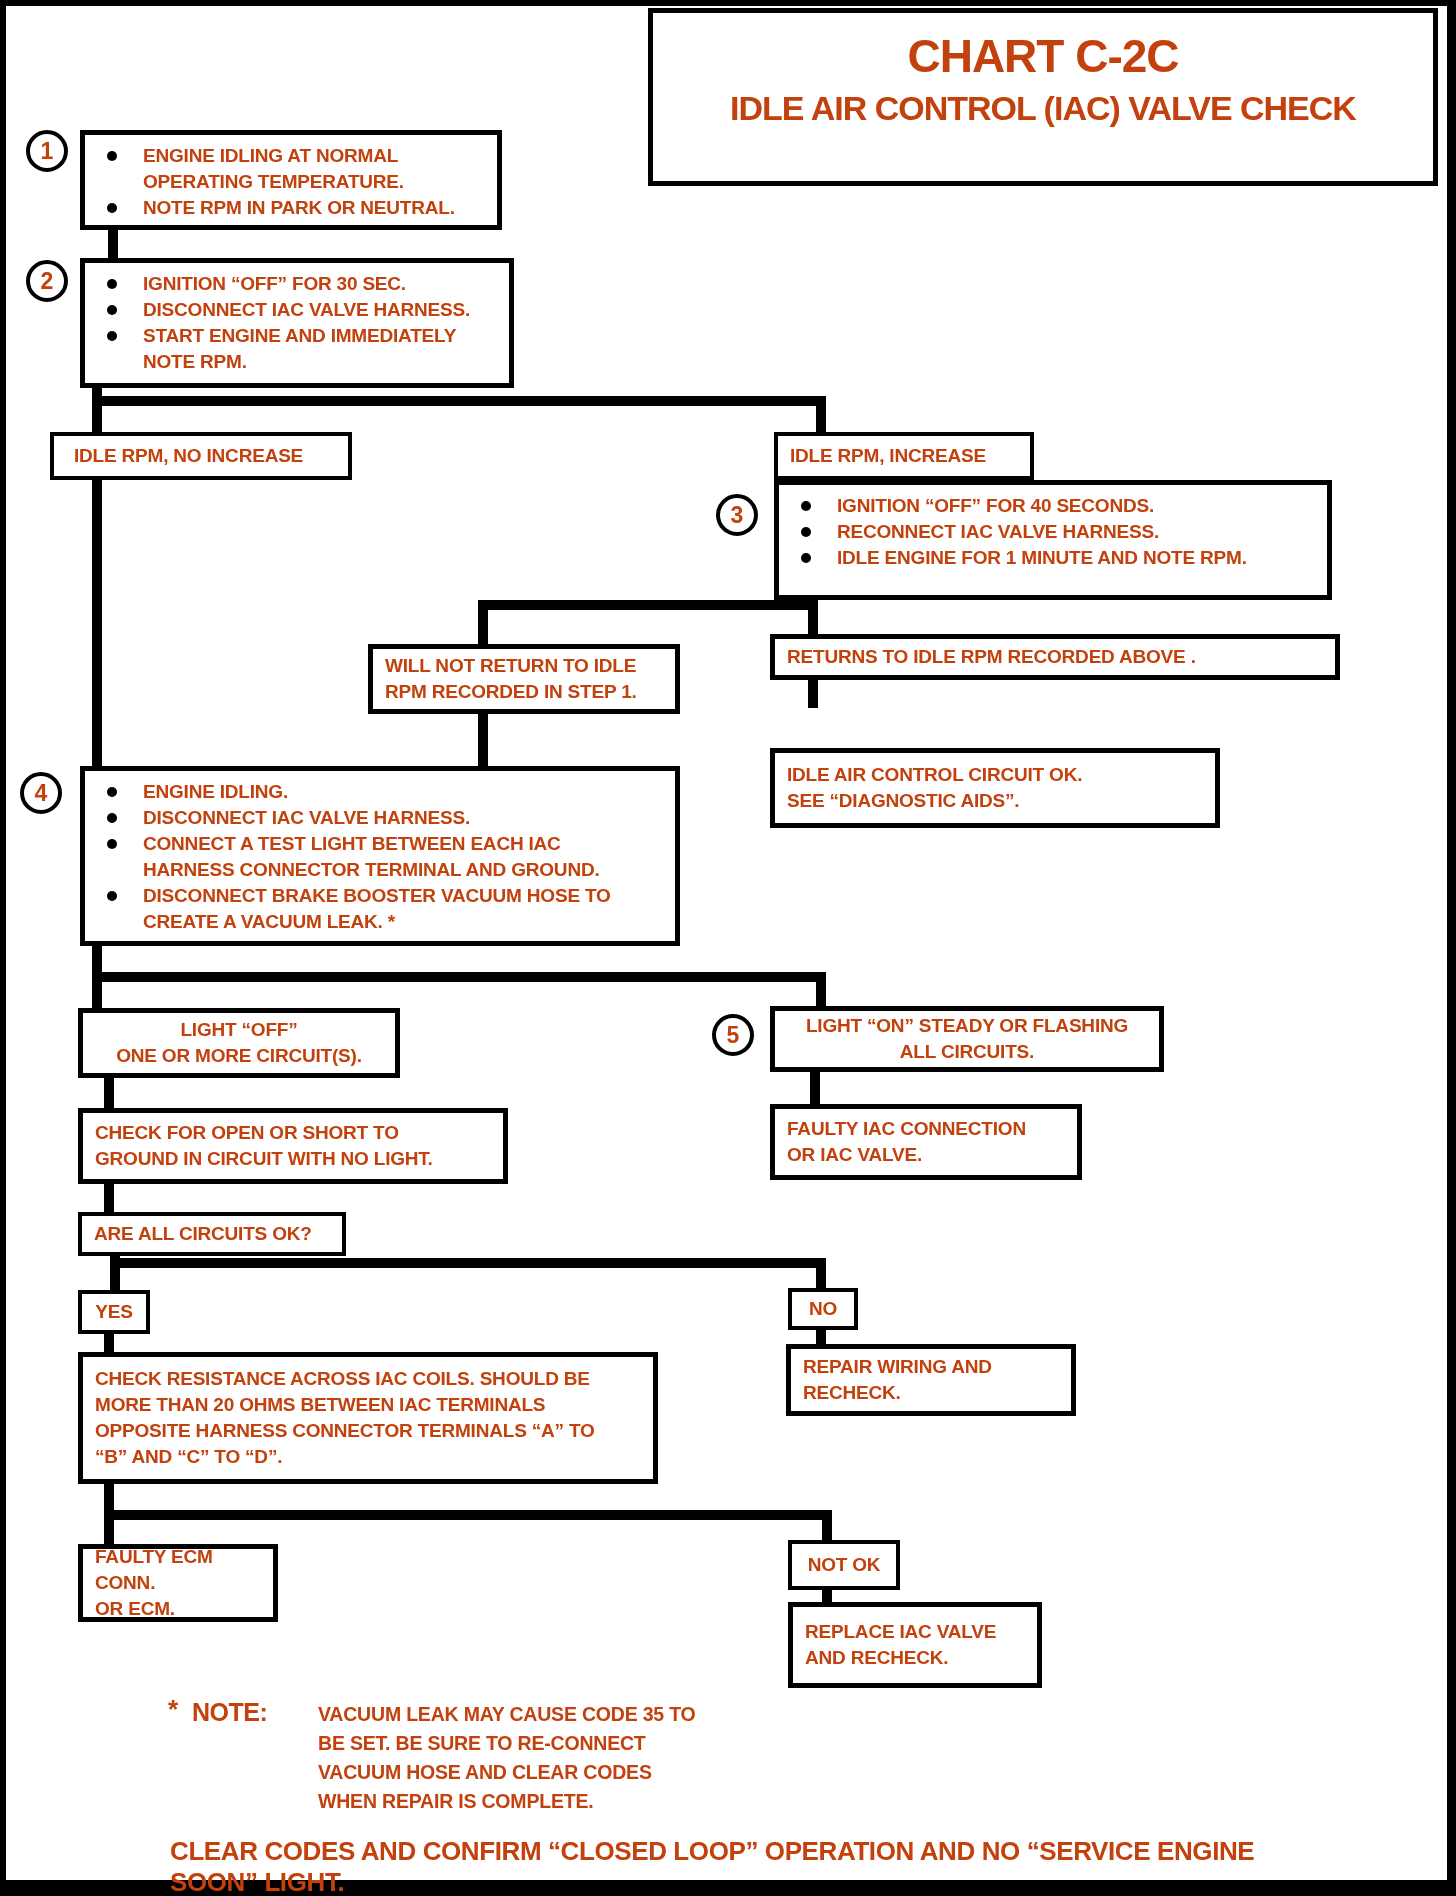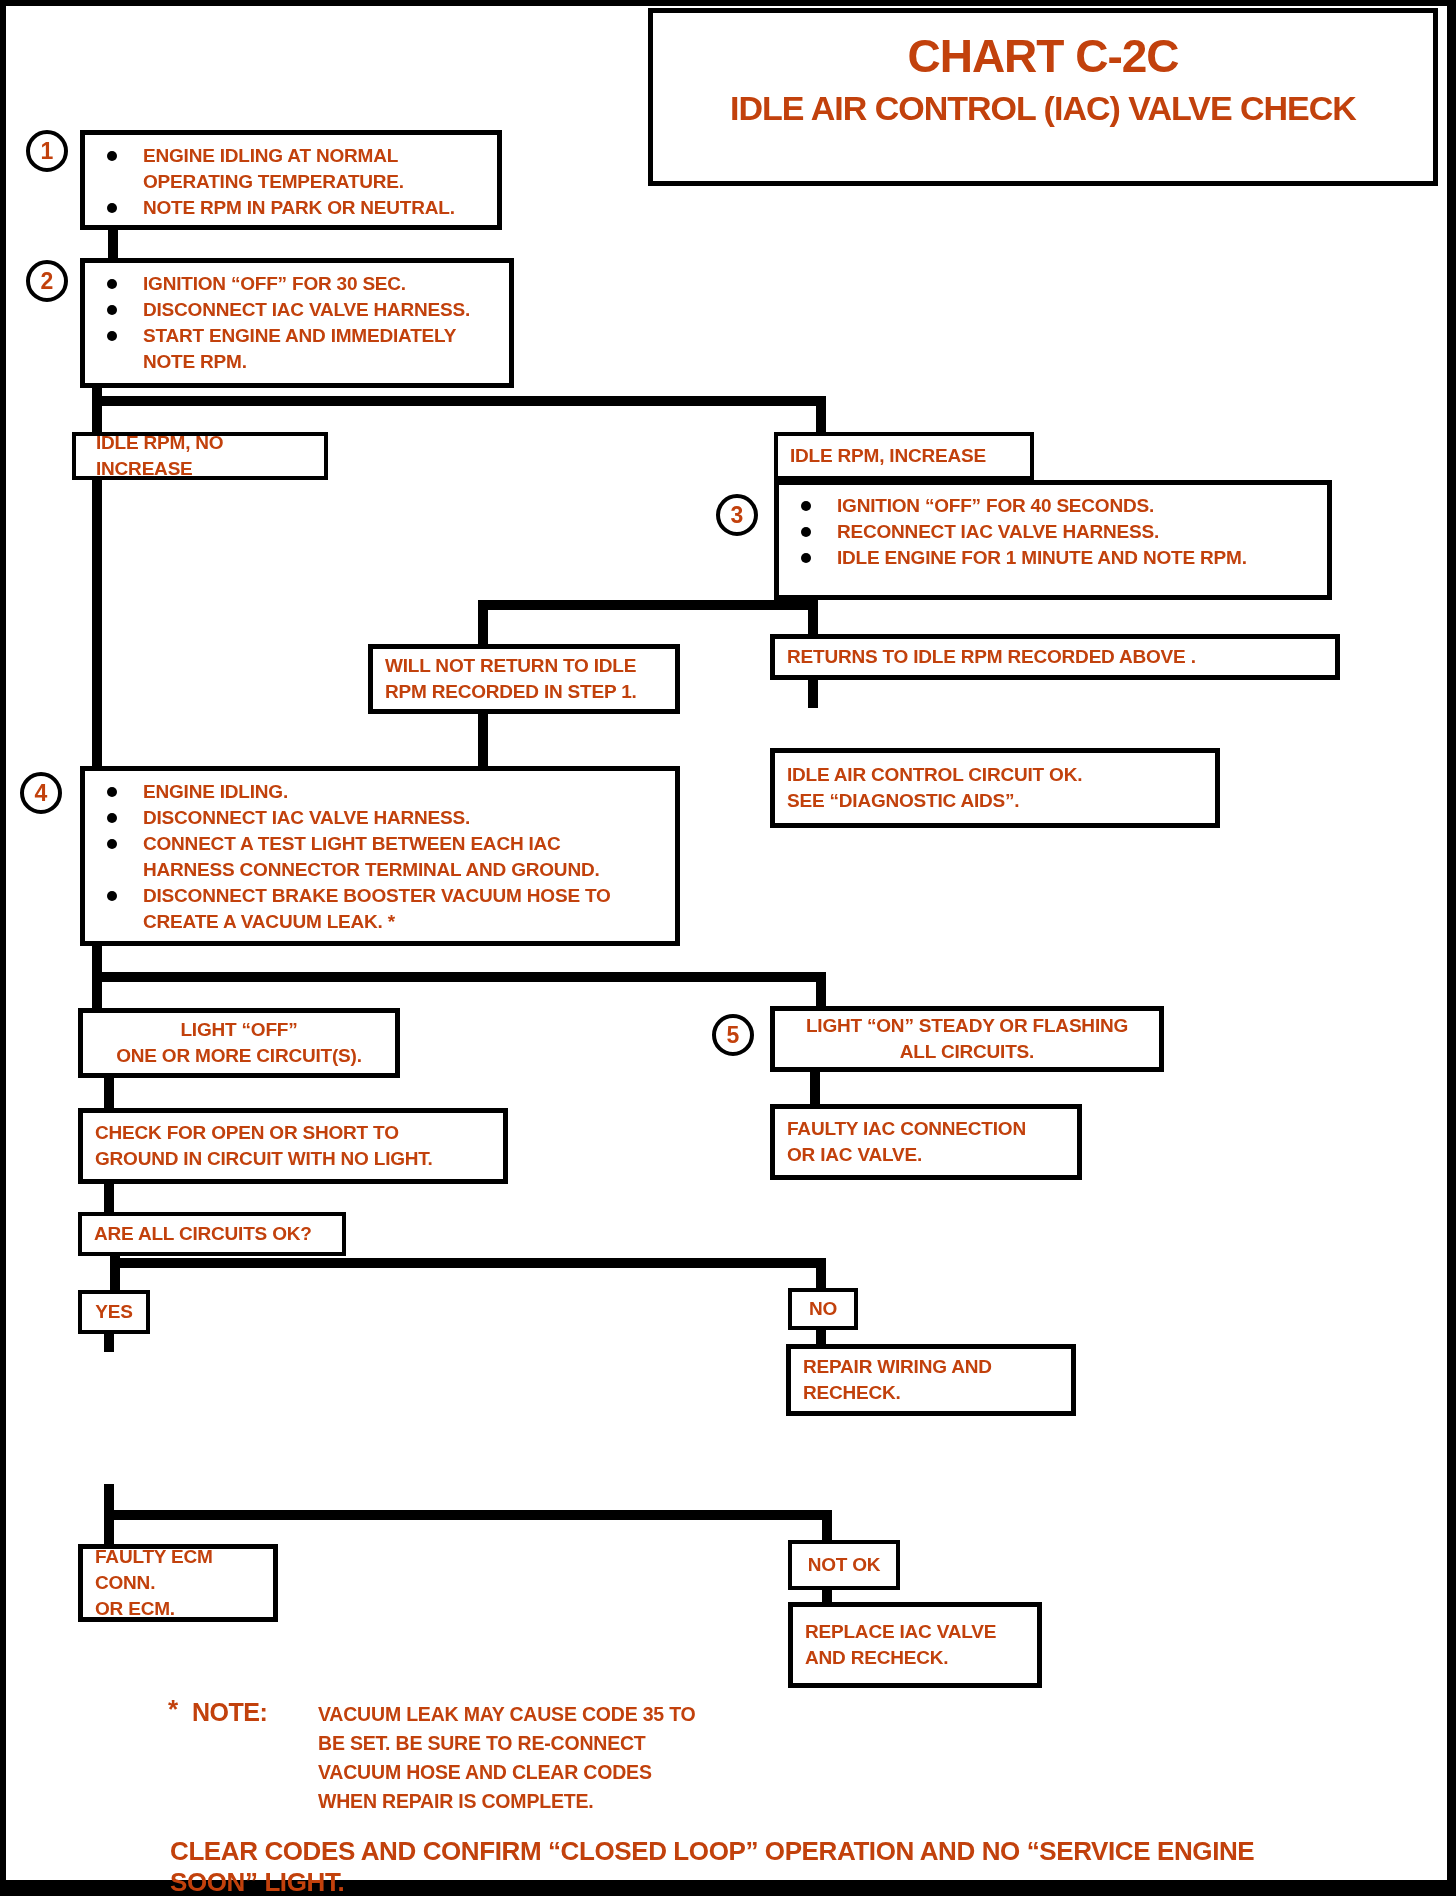--- a/index.html
+++ b/index.html
@@ -95,21 +95,21 @@
     <div class="bullet"><span class="dot"></span><span class="txt">NOTE RPM IN PARK OR NEUTRAL.</span></div>
   </div>
 
   <div class="box bullets" style="left:80px;top:258px;width:434px;height:130px;">
     <div class="bullet"><span class="dot"></span><span class="txt">IGNITION “OFF” FOR 30 SEC.</span></div>
     <div class="bullet"><span class="dot"></span><span class="txt">DISCONNECT IAC VALVE HARNESS.</span></div>
     <div class="bullet"><span class="dot"></span><span class="txt">START ENGINE AND IMMEDIATELY
 NOTE RPM.</span></div>
   </div>
 
-  <div class="box thin" style="left:72px;top:432px;width:256px;height:48px;padding-left:20px;">IDLE RPM, NO INCREASE</div>
+  <div class="box thin" style="left:50px;top:432px;width:302px;height:48px;padding-left:20px;">IDLE RPM, NO INCREASE</div>
   <div class="box thin" style="left:774px;top:432px;width:260px;height:48px;">IDLE RPM, INCREASE</div>
 
   <div class="box bullets" style="left:774px;top:480px;width:558px;height:120px;">
     <div class="bullet"><span class="dot"></span><span class="txt">IGNITION “OFF” FOR 40 SECONDS.</span></div>
     <div class="bullet"><span class="dot"></span><span class="txt">RECONNECT IAC VALVE HARNESS.</span></div>
     <div class="bullet"><span class="dot"></span><span class="txt">IDLE ENGINE FOR 1 MINUTE AND NOTE RPM.</span></div>
   </div>
 
   <div class="box" style="left:368px;top:644px;width:312px;height:70px;">WILL NOT RETURN TO IDLE
 RPM RECORDED IN STEP 1.</div>
@@ -134,20 +134,24 @@
   <div class="box" style="left:78px;top:1108px;width:430px;height:76px;">CHECK FOR OPEN OR SHORT TO
 GROUND IN CIRCUIT WITH NO LIGHT.</div>
   <div class="box" style="left:770px;top:1104px;width:312px;height:76px;">FAULTY IAC CONNECTION
 OR IAC VALVE.</div>
 
   <div class="box thin" style="left:78px;top:1212px;width:268px;height:44px;">ARE ALL CIRCUITS OK?</div>
 
   <div class="box thin center" style="left:78px;top:1290px;width:72px;height:44px;">YES</div>
   <div class="box thin center" style="left:788px;top:1288px;width:70px;height:42px;">NO</div>
 
+  <div class="box" style="left:78px;top:1352px;width:580px;height:132px;">CHECK RESISTANCE ACROSS IAC COILS. SHOULD BE
+MORE THAN 20 OHMS BETWEEN IAC TERMINALS
+OPPOSITE HARNESS CONNECTOR TERMINALS “A” TO
+“B” AND “C” TO “D”.</div>
   <div class="box" style="left:786px;top:1344px;width:290px;height:72px;">REPAIR WIRING AND
 RECHECK.</div>
 
   <div class="box thin center" style="left:78px;top:1548px;width:70px;height:50px;font-style:italic;">OK</div>
   <div class="box thin center" style="left:788px;top:1540px;width:112px;height:50px;">NOT OK</div>
 
   <div class="box" style="left:78px;top:1544px;width:200px;height:78px;">FAULTY ECM CONN.
 OR ECM.</div>
   <div class="box" style="left:788px;top:1602px;width:254px;height:86px;">REPLACE IAC VALVE
 AND RECHECK.</div>

